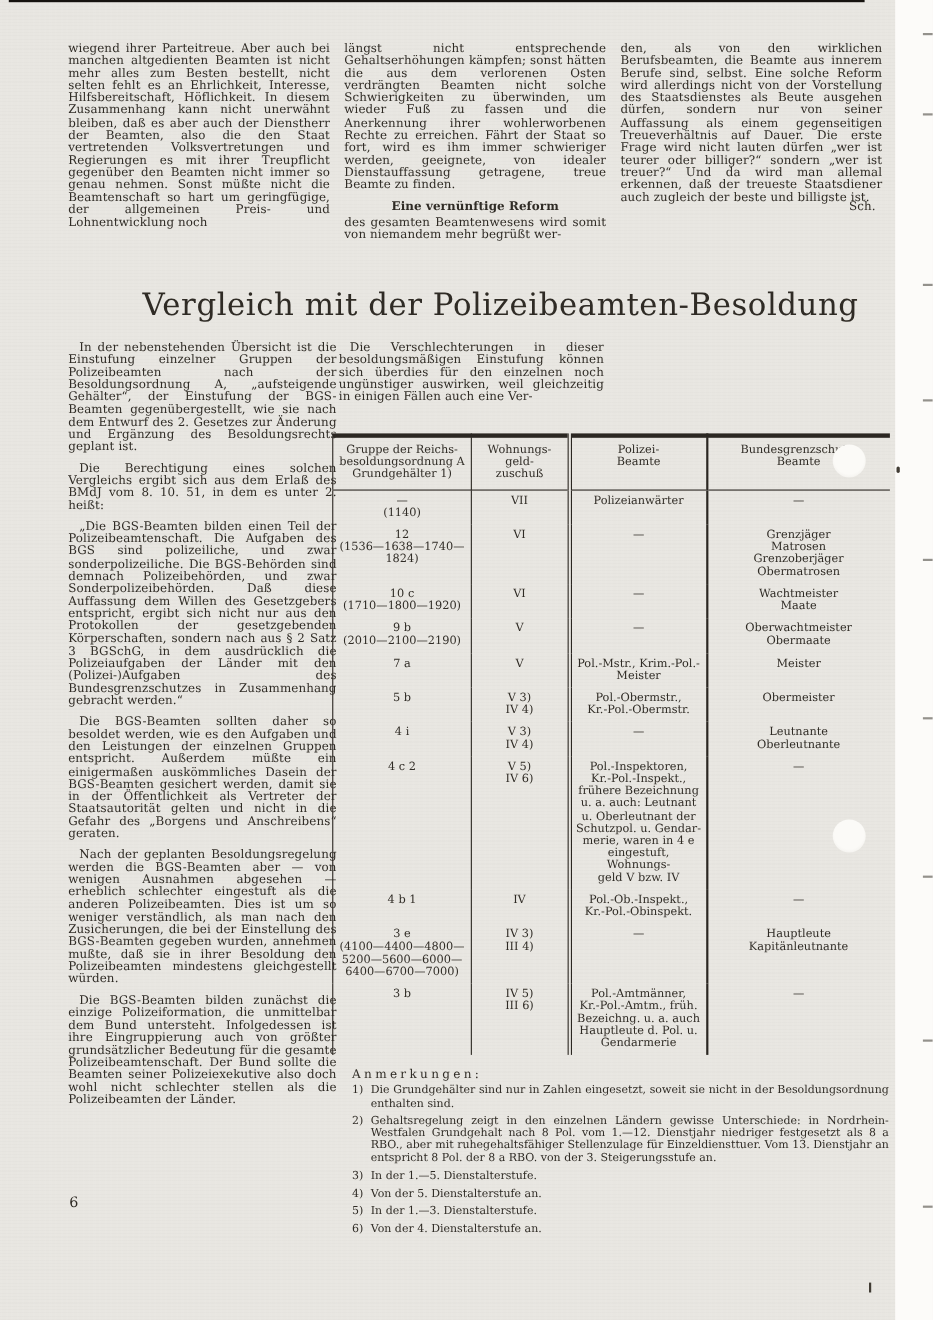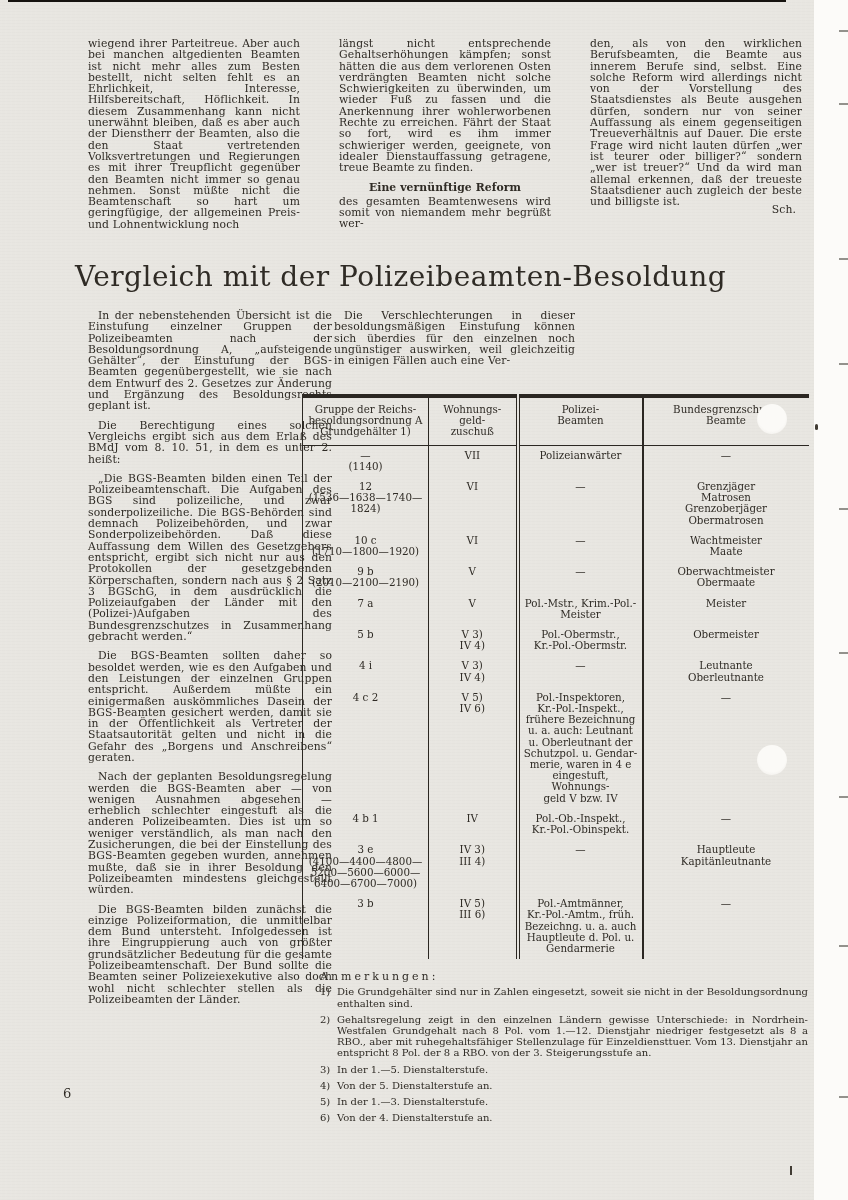--- a/index.html
+++ b/index.html
@@ -22,31 +22,31 @@
       var(--paper);
   }
   .topline{position:absolute;left:8px;top:0;width:778px;height:2px;background:#16130f;}
   .right-margin{position:absolute;left:814px;top:0;width:34px;height:1200px;background:#fcfbf9;}
   .edge-dash{position:absolute;width:9px;height:2px;background:#93918c;}
   .stray-mark{position:absolute;background:#413c34;}
   .hole{position:absolute;width:30px;height:30px;border-radius:50%;
         background:radial-gradient(circle at 50% 45%, #fbfaf7 0 60%, rgba(251,250,247,0.55) 80%, rgba(251,250,247,0) 100%);}
 
   
-  .bodytext{font-size:10.8px;line-height:11.3px;text-align:justify;letter-spacing:0.1px;margin-left:26px;}
+  .bodytext{font-size:10.8px;line-height:11.3px;text-align:justify;letter-spacing:0.1px;}
   .bodytext p{margin:0 0 8px 0;text-indent:10px;}
   .bodytext p.noindent{text-indent:0;}
 
   .top-article{position:absolute;left:62px;top:38px;width:740px;display:flex;gap:13px;}
   .top-article .col{width:238px;}
   .subhead{font-weight:bold;text-align:center;margin:5px 0 3px 0;font-size:10.8px;}
   .sig-right{text-align:right;margin-top:-11px;padding-right:6px;}
 
   .section-title{
-    position:absolute;left:75px;top:260px;width:760px;text-align:left;
+    position:absolute;left:75px;top:260px;width:760px;text-align:center;
     font-size:28px;line-height:34px;letter-spacing:0.5px;font-weight:400;
   }
 
   .left-col{position:absolute;left:62px;top:310px;width:244px;}
 
   .intro-cols{position:absolute;left:308px;top:310px;width:498px;display:flex;gap:16px;}
   .intro-cols .col{width:241px;}
   .sig-line{text-indent:10px;margin:0;}
   .spaced{letter-spacing:3px;}
 
@@ -129,21 +129,21 @@
     </colgroup>
     <thead>
       <tr>
         <th class="c1">Gruppe der Reichs-
 besoldungsordnung A
 Grundgehälter 1)</th>
         <th class="c2">Wohnungs-
 geld-
 zuschuß</th>
         <th class="c3">Polizei-
-Beamten</th>
+Beamte</th>
         <th class="c4">Bundesgrenzschutz-
 Beamte</th>
       </tr>
     </thead>
     <tbody>
       <tr>
         <td class="c1">—
 (1140)</td>
         <td class="c2">VII</td>
         <td class="c3">Polizeianwärter</td>

